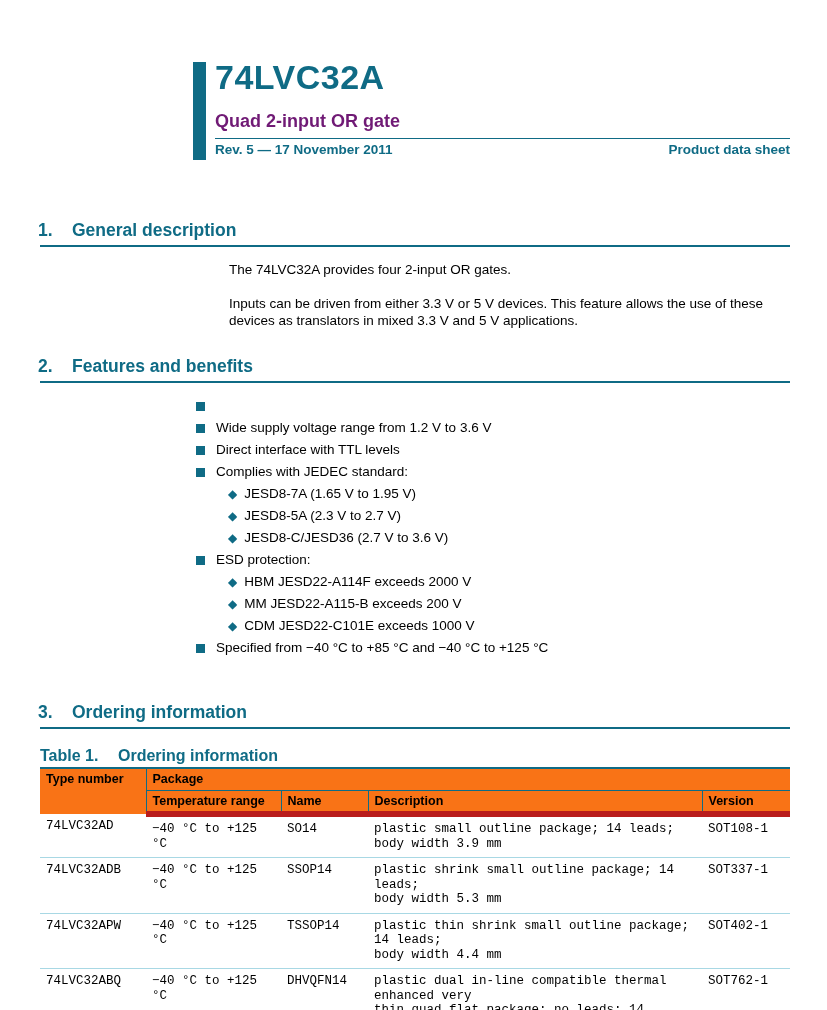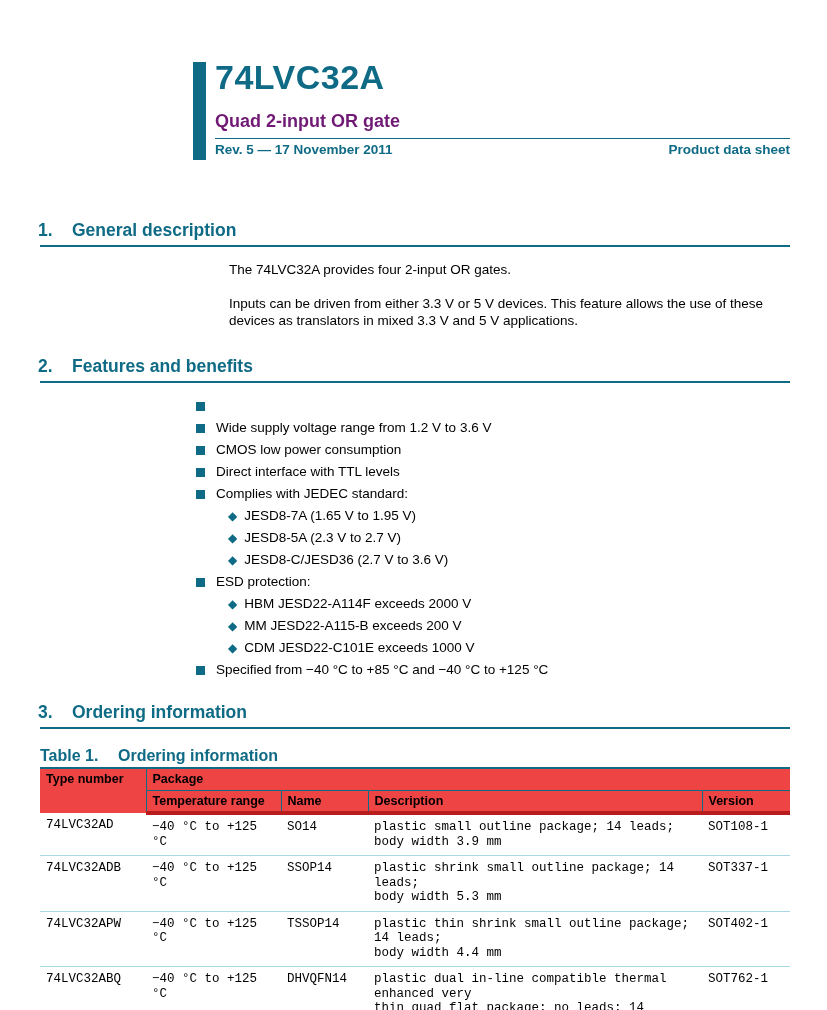--- a/index.html
+++ b/index.html
@@ -38,25 +38,25 @@
   .table-caption .cap-label { display:inline-block; width:78px; }
   table.ordering {
     position:absolute; left:40px; top:767px; width:750px;
     border-collapse:collapse; table-layout:fixed;
     font-size:12.5px; line-height:14.5px;
     border-top:2px solid #0f6b85; border-bottom:1px solid #0f6b85;
   }
   col.c-type { width:106px; } col.c-temp { width:135px; } col.c-name { width:87px; }
   col.c-desc { width:334px; } col.c-ver { width:88px; }
   .ordering th {
-    background:#ef4444; text-align:left; font-weight:bold; color:#000;
+    background:#f97316; text-align:left; font-weight:bold; color:#000;
     padding:3px 6px; height:22px; vertical-align:top;
   }
   .ordering thead th.sep { border-left:1px solid #0f6b85; }
-  .ordering thead tr.h2 th { border-bottom:4px solid #b91c1c; }
+  .ordering thead tr.h2 th { border-bottom:6px solid #b91c1c; }
   .ordering thead th.pkg { border-bottom:1px solid #0f6b85; }
   .ordering tbody td { padding:5px 6px 6px 6px; vertical-align:top;font-family:Liberation Mono, monospace; }
   .ordering tbody tr + tr td { border-top:1px solid #a8d8e4; }
 </style>
 </head>
 <body>
 
 <div class="brand-bar"></div>
 <div class="doc-title">74LVC32A</div>
 <div class="doc-subtitle">Quad 2-input OR gate</div>
@@ -79,24 +79,20 @@
 </div>
 <div class="section-rule" style="top:381px"></div>
 
 <div class="features">
   <div class="feat">
       <span class="sq"></span>
     </div>
   <div class="feat">
       <span class="sq"></span>
       <span>Wide supply voltage range from 1.2 V to 3.6 V</span>
-    </div>
-  <div class="feat">
-      <span class="sq"></span>
-      <span>CMOS low power consumption</span>
     </div>
   <div class="feat">
       <span class="sq"></span>
       <span>Direct interface with TTL levels</span>
     </div>
   <div class="feat">
       <span class="sq"></span>
       <span>Complies with JEDEC standard:</span>
     </div>
   <div class="subfeat">

